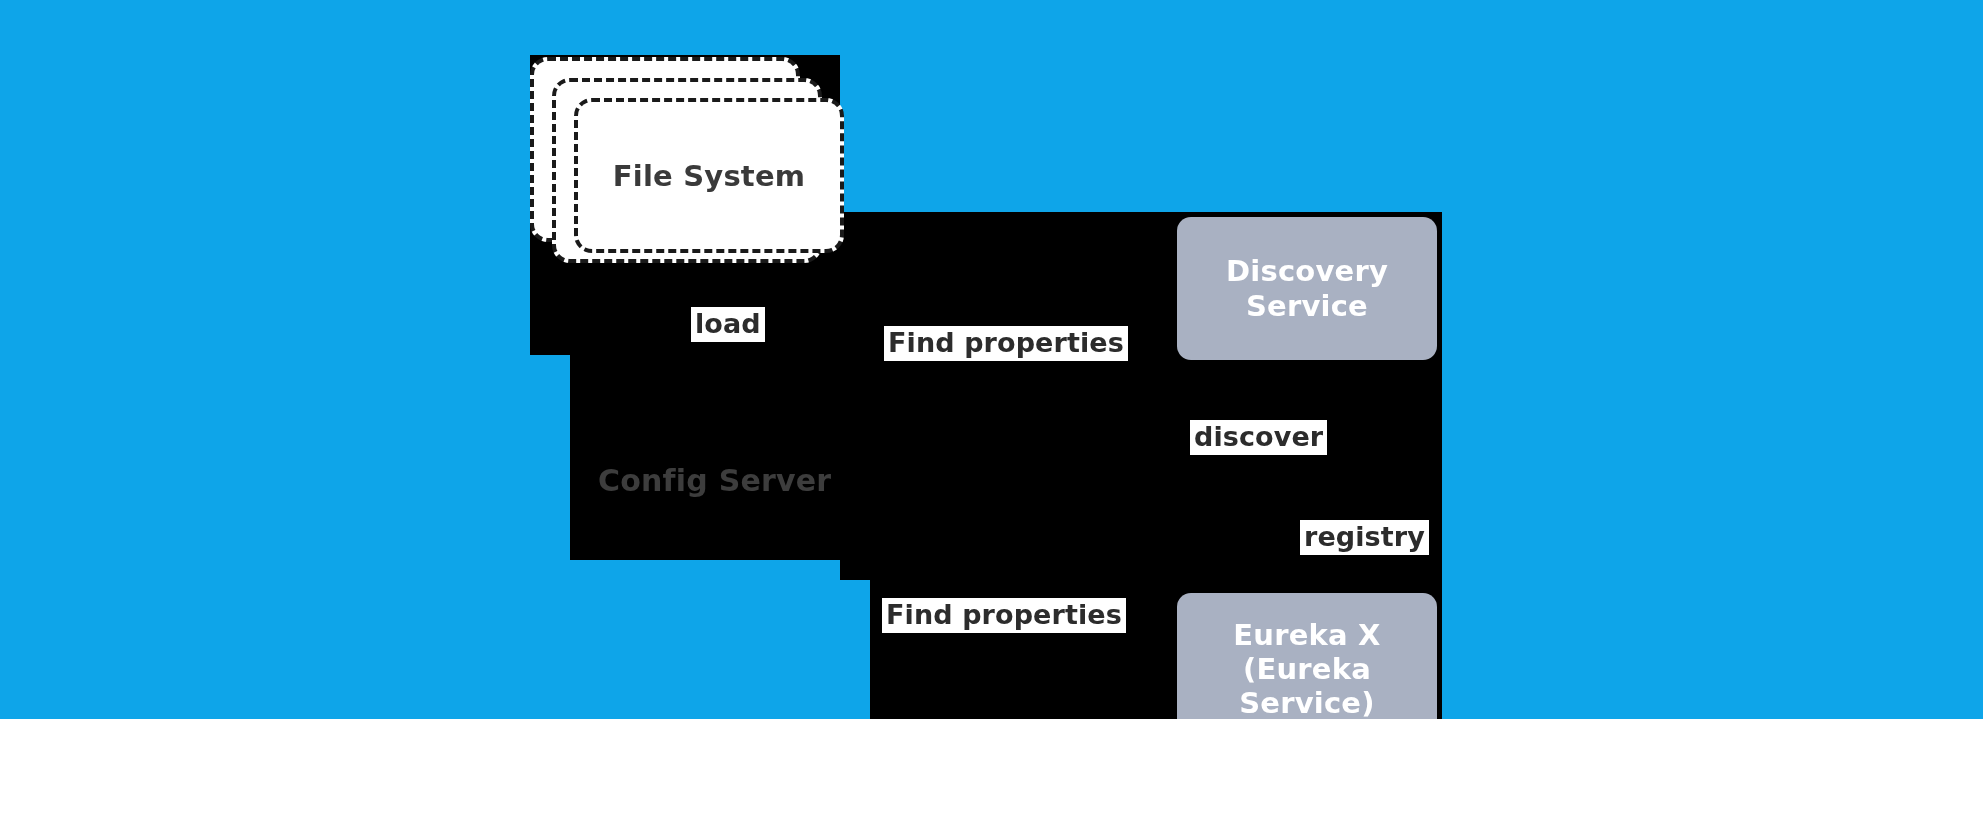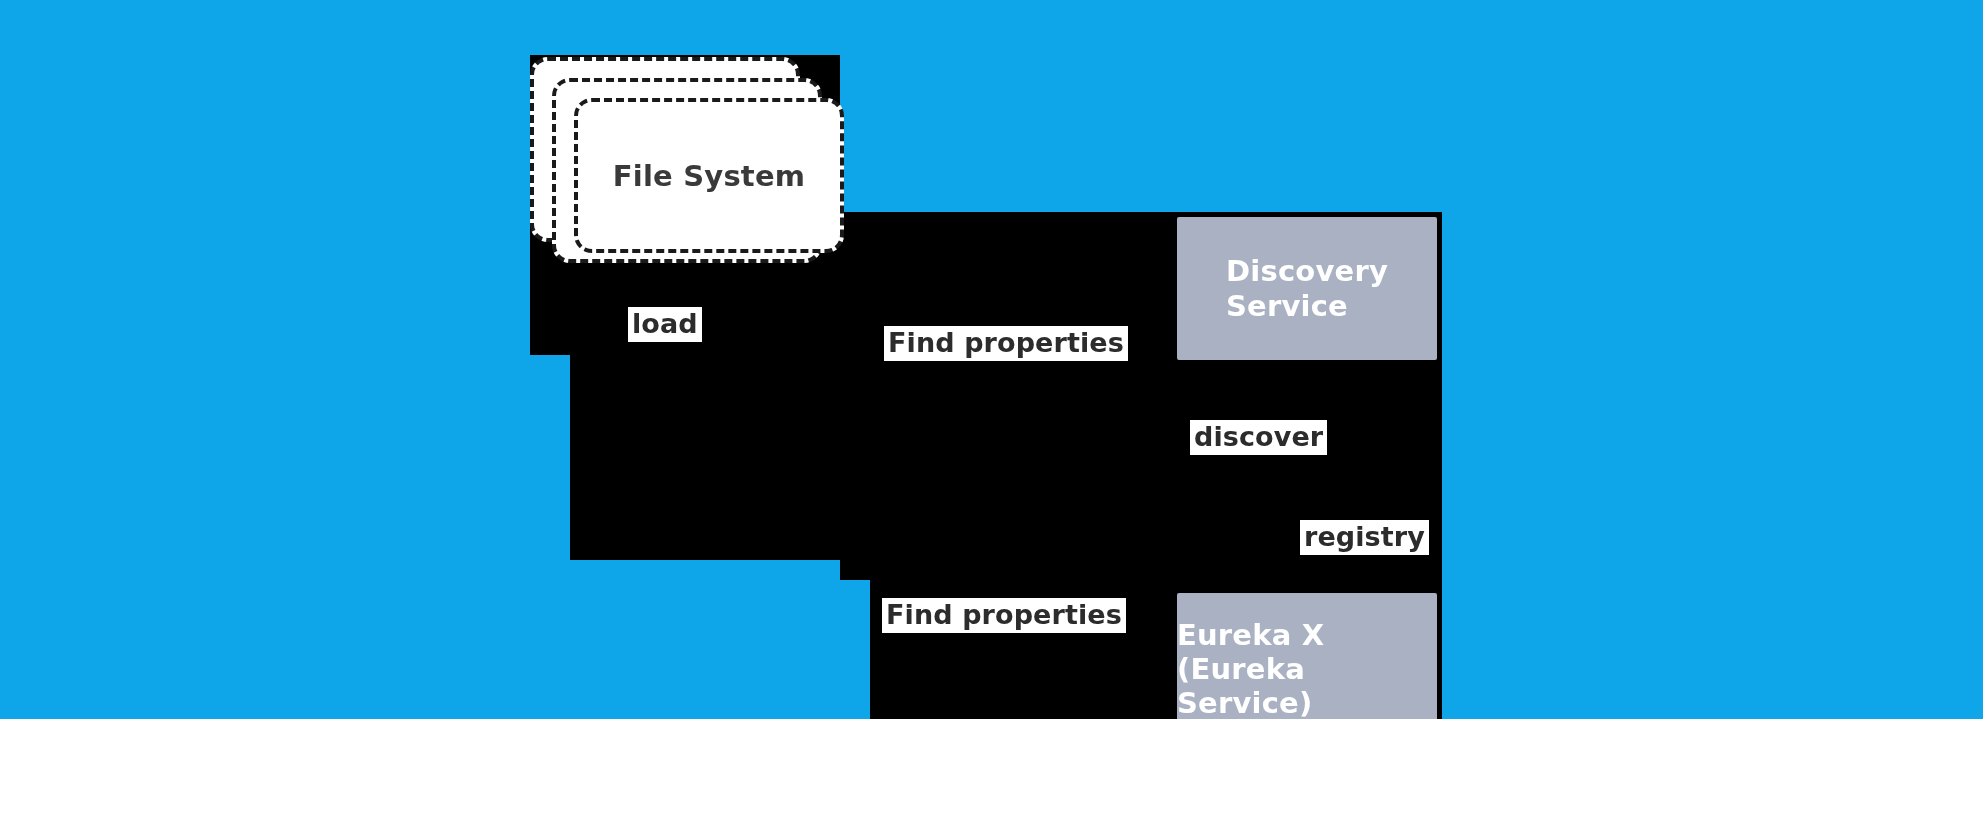--- a/index.html
+++ b/index.html
@@ -44,26 +44,26 @@
     font-size: 29px;
     font-weight: bold;
     color: #3a3a3a;
     letter-spacing: .2px;
   }
 
   
   .node {
     position: absolute;
     background: #a9b1c2;
-    border-radius: 2px;
+    border-radius: 14px;
     box-sizing: border-box;
     display: flex;
     align-items: center;
     justify-content: center;
-    text-align: left;
+    text-align: center;
     color: #ffffff;
     font-size: 29px;
     font-weight: bold;
     line-height: 1.18;
     letter-spacing: .2px;
   }
   .node .l2 { display: block; }
 
   
   .edge-label {
@@ -106,36 +106,37 @@
   <div class="blk" style="left:870px; top:580px; width:572px; height:170px;"></div>
 
   <div class="blk" style="left:840px; top:212px; width:50px; height:348px;"></div>
 
   <div class="fs-card" style="left:530px; top:57px; width:270px; height:185px;"></div>
   <div class="fs-card" style="left:552px; top:78px; width:270px; height:185px;"></div>
   <div class="fs-card" style="left:574px; top:98px; width:270px; height:155px;">
     <span class="fs-label">File System</span>
   </div>
 
+  <div class="onblack-label" style="left:598px; top:463px;">Config Server</div>
 
   <div class="node" style="left:1177px; top:217px; width:260px; height:143px;">
     <span>
       <span class="l2">Discovery</span>
       <span class="l2">Service</span>
     </span>
   </div>
 
   <div class="node" style="left:1177px; top:593px; width:260px; height:152px;">
     <span>
       <span class="l2">Eureka X</span>
       <span class="l2">(Eureka Service)</span>
     </span>
   </div>
 
-  <div class="edge-label" style="left:628px; top:307px;">load</div>
+  <div class="edge-label" style="left:691px; top:307px;">load</div>
 
   <div class="edge-label" style="left:884px; top:326px;">Find properties</div>
 
   <div class="edge-label" style="left:1180px; top:420px;margin-left:10px;">discover</div>
 
   <div class="edge-label" style="left:1300px; top:496px;margin-top:24px;">registry</div>
 
   <div class="edge-label" style="left:882px; top:598px;">Find properties</div>
 
 </div>

